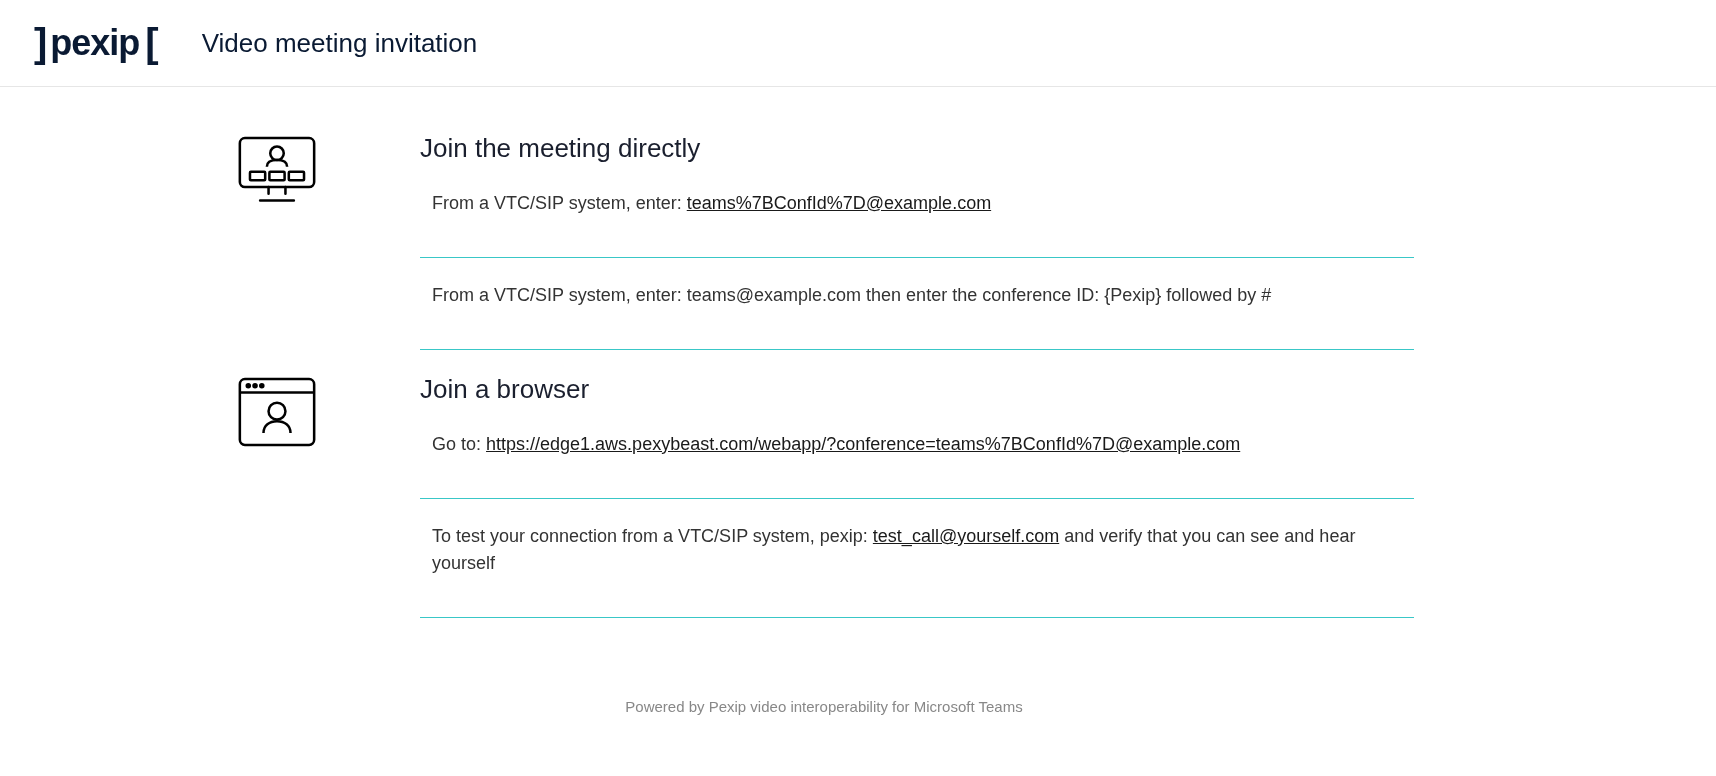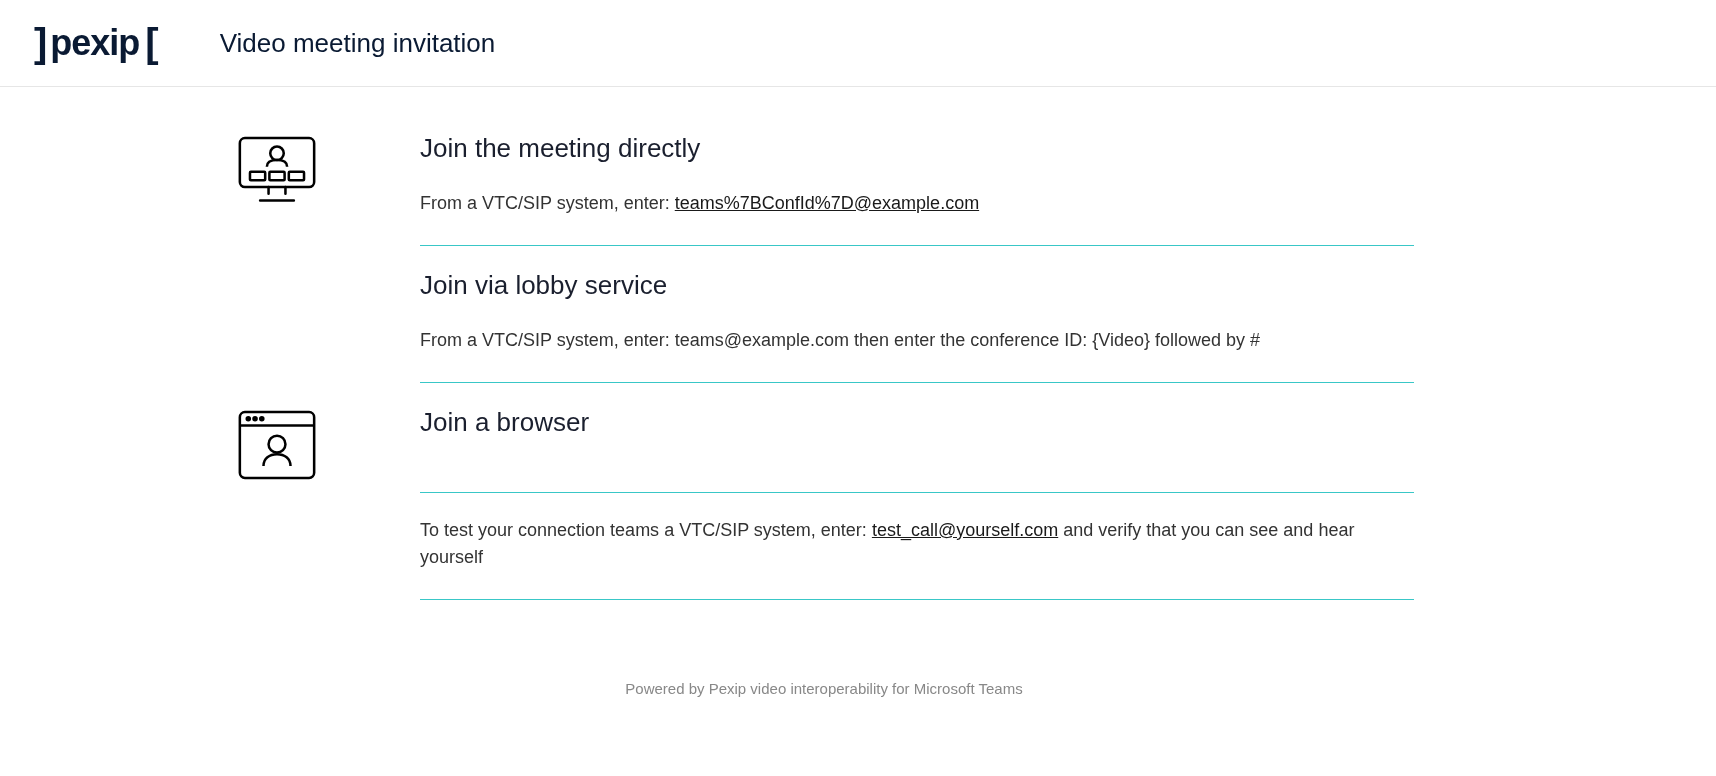--- a/index.html
+++ b/index.html
@@ -1,27 +1,27 @@
 <!DOCTYPE html>
 <html><head>
 <meta charset="utf-8">
 <style>
   html,body{margin:0;padding:0;background:#fff;font-family:"Helvetica Neue",Arial,sans-serif;color:#1a1f2e;}
   .page{width:1716px;min-height:776px;box-sizing:border-box;}
   .header{display:flex;align-items:center;height:86px;border-bottom:1px solid #e6e6e6;padding-left:34px;}
   .logo{display:flex;align-items:center;font-weight:700;font-size:36px;letter-spacing:-1px;color:#0a1a33;}
   .bracket{font-weight:700;font-size:40px;line-height:1;letter-spacing:-3px;color:#0a1a33;}
-  .page-title{font-size:26px;font-weight:400;color:#0a1a33;margin-left:64px;}
+  .page-title{font-size:26px;font-weight:400;color:#0a1a33;margin-left:46px;}
   .content{padding:46px 10px 0 234px;width:1180px;}
   .row{display:flex;align-items:flex-start;}
   .icon-col{width:186px;flex:0 0 186px;}
   .text-col{flex:1;}
   .section{border-bottom:1px solid #39c7c7;padding:0 0 28px 0;margin-bottom:24px;}
   h2{font-size:26px;font-weight:400;margin:0 0 26px 0;color:#1a1f2e;}
-  p{font-size:18px;margin:0;color:#333;line-height:1.5;}
+  p{font-size:18px;margin:12px;color:#333;line-height:1.5;}
   a.link{color:#1a1a1a;text-decoration:underline;}
   .bold{font-weight:400;}
   .footer{text-align:center;font-size:15px;color:#888;margin-top:56px;}
   svg{display:block;}
   .icon-box{width:86px;height:76px;}
 </style>
 </head>
 <body>
 
 <div class="page">
@@ -52,23 +52,22 @@
       <div class="text-col">
 
         <div class="section">
           <h2>Join the meeting directly</h2>
           <p>
             <span>From a VTC/SIP system, enter: </span><a href="#" class="link">teams%7BConfId%7D@example.com</a>
           </p>
         </div>
 
         <div class="section">
-          <h2>Join via lobby service</h2>
           <p>
-            <span>From a VTC/SIP system, enter: </span><span class="bold">teams@example.com</span><span> then enter the conference ID: </span><span class="bold">{Video}</span><span> followed by </span><span class="bold">#</span>
+            <span>From a VTC/SIP system, enter: </span><span class="bold">teams@example.com</span><span> then enter the conference ID: </span><span class="bold">{Pexip}</span><span> followed by </span><span class="bold">#</span>
           </p>
         </div>
 
       </div>
     </div>
 
     <div class="row">
       <div class="icon-col">
         <svg class="icon-box" viewBox="0 0 100 90" stroke="#000" stroke-width="3" fill="none">
           <rect x="6" y="6" width="88" height="78" rx="6"></rect>
@@ -77,25 +76,28 @@
           <circle cx="24" cy="14" r="1.8" fill="#000"></circle>
           <circle cx="32" cy="14" r="1.8" fill="#000"></circle>
           <circle cx="50" cy="44" r="10"></circle>
           <path d="M34 70c0-9 7-14 16-14s16 5 16 14"></path>
         </svg>
       </div>
       <div class="text-col">
 
         <div class="section">
           <h2>Join a browser</h2>
+          <p>
+            <span>Go to: </span><a href="#" class="link">https://edge1.aws.pexybeast.com/webapp/?conference=teams%7BConfId%7D@example.com</a>
+          </p>
         </div>
 
         <div class="section">
           <p>
-            <span>To test your connection teams a VTC/SIP system, enter: </span><a href="#" class="link">test_call@yourself.com</a><span> and verify that you can see and hear yourself</span>
+            <span>To test your connection from a VTC/SIP system, pexip: </span><a href="#" class="link">test_call@yourself.com</a><span> and verify that you can see and hear yourself</span>
           </p>
         </div>
 
       </div>
     </div>
 
     <div class="footer">Powered by Pexip video interoperability for Microsoft Teams</div>
 
   </div>
 </div>

